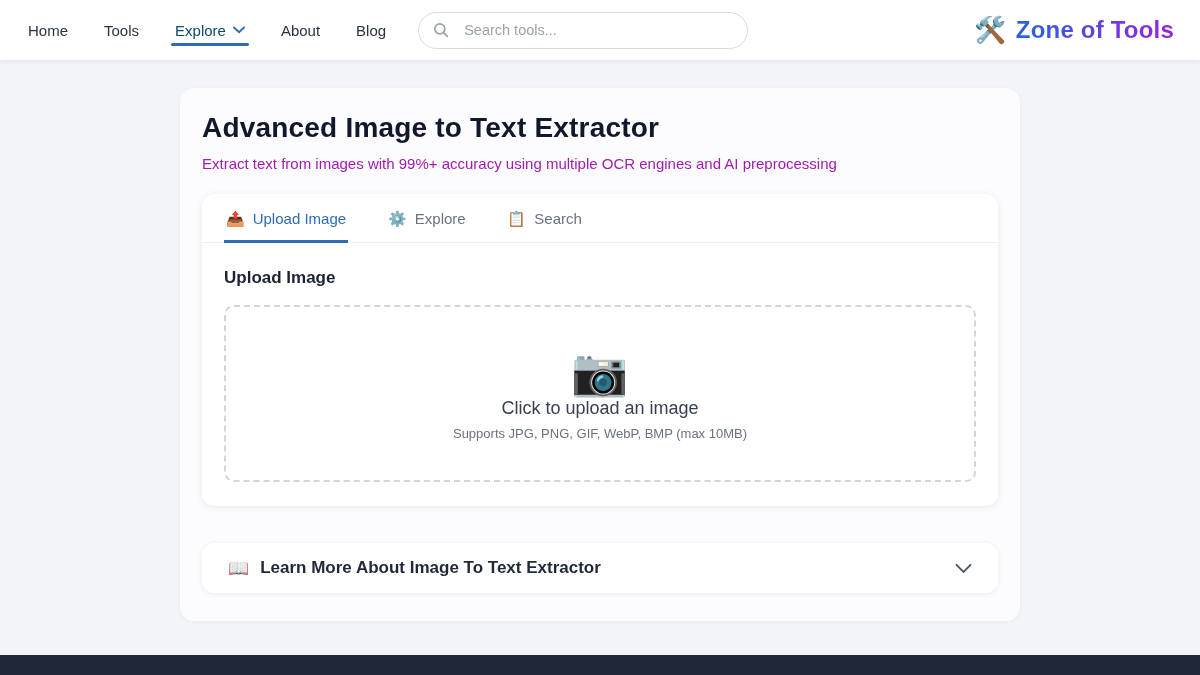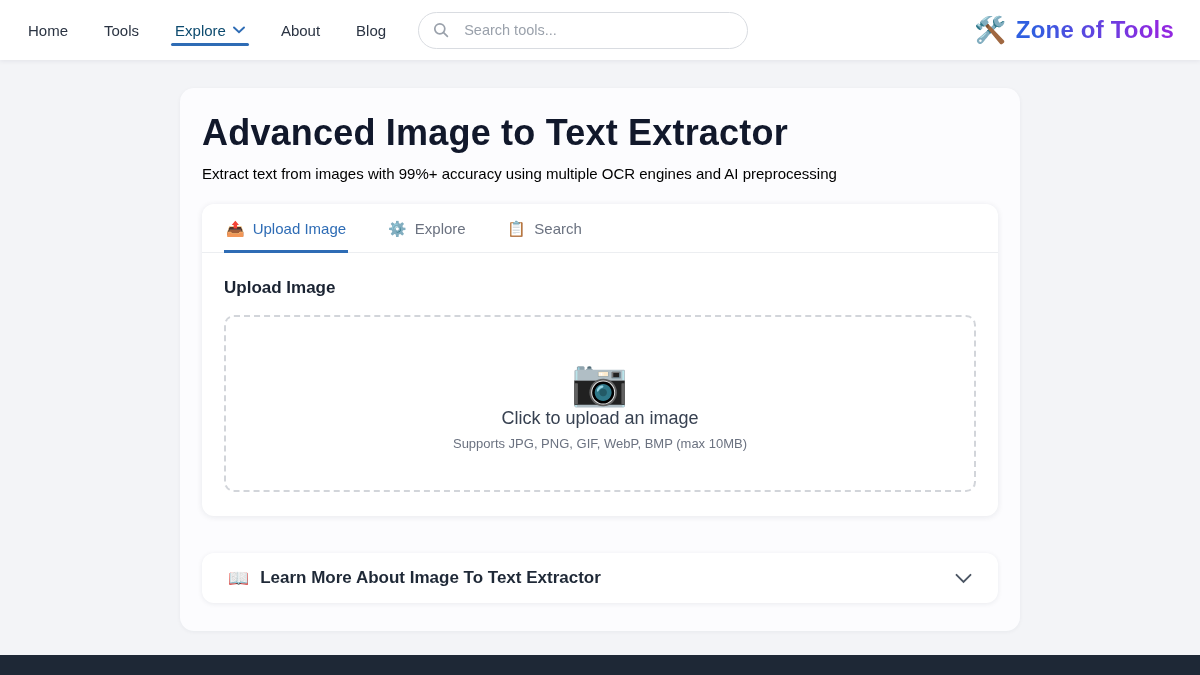--- a/index.html
+++ b/index.html
@@ -63,24 +63,24 @@
 
   
   .main-area { height: 595px; padding-top: 28px; }
   .outer-card {
     width: 840px; margin: 0 auto;
     background: #fcfcfe; border-radius: 14px;
     box-shadow: 0 1px 4px rgba(25,35,60,.05);
     padding: 24px 22px 28px 22px;
   }
   .tool-title {
-    font-size: 36px; font-weight: 800; color: #11182b;
+    font-size: 28px; font-weight: 800; color: #11182b;
     letter-spacing: .2px;
   }
-  .tool-subtitle { margin-top: 11px; font-size: 15px; color: #000000; }
+  .tool-subtitle { margin-top: 11px; font-size: 15px; color: #a21caf; }
 
   .tool-card {
     margin-top: 22px; background: #ffffff;
     border-radius: 12px;
     box-shadow: 0 1px 6px rgba(25,35,60,.09);
     overflow: hidden;
   }
   .tabs {
     display: flex; gap: 38px;
     padding: 0 22px; border-bottom: 1px solid #eceef1;

